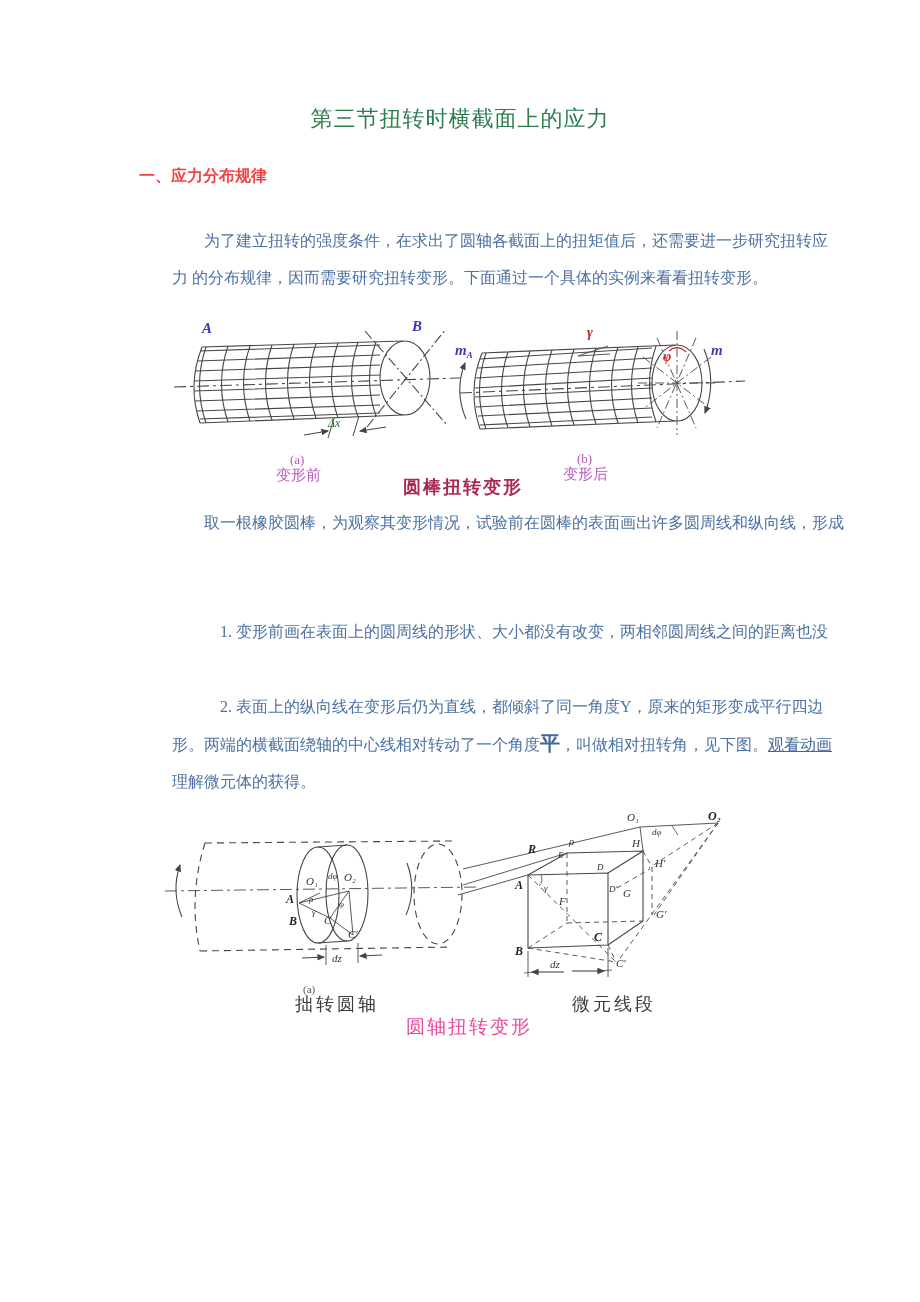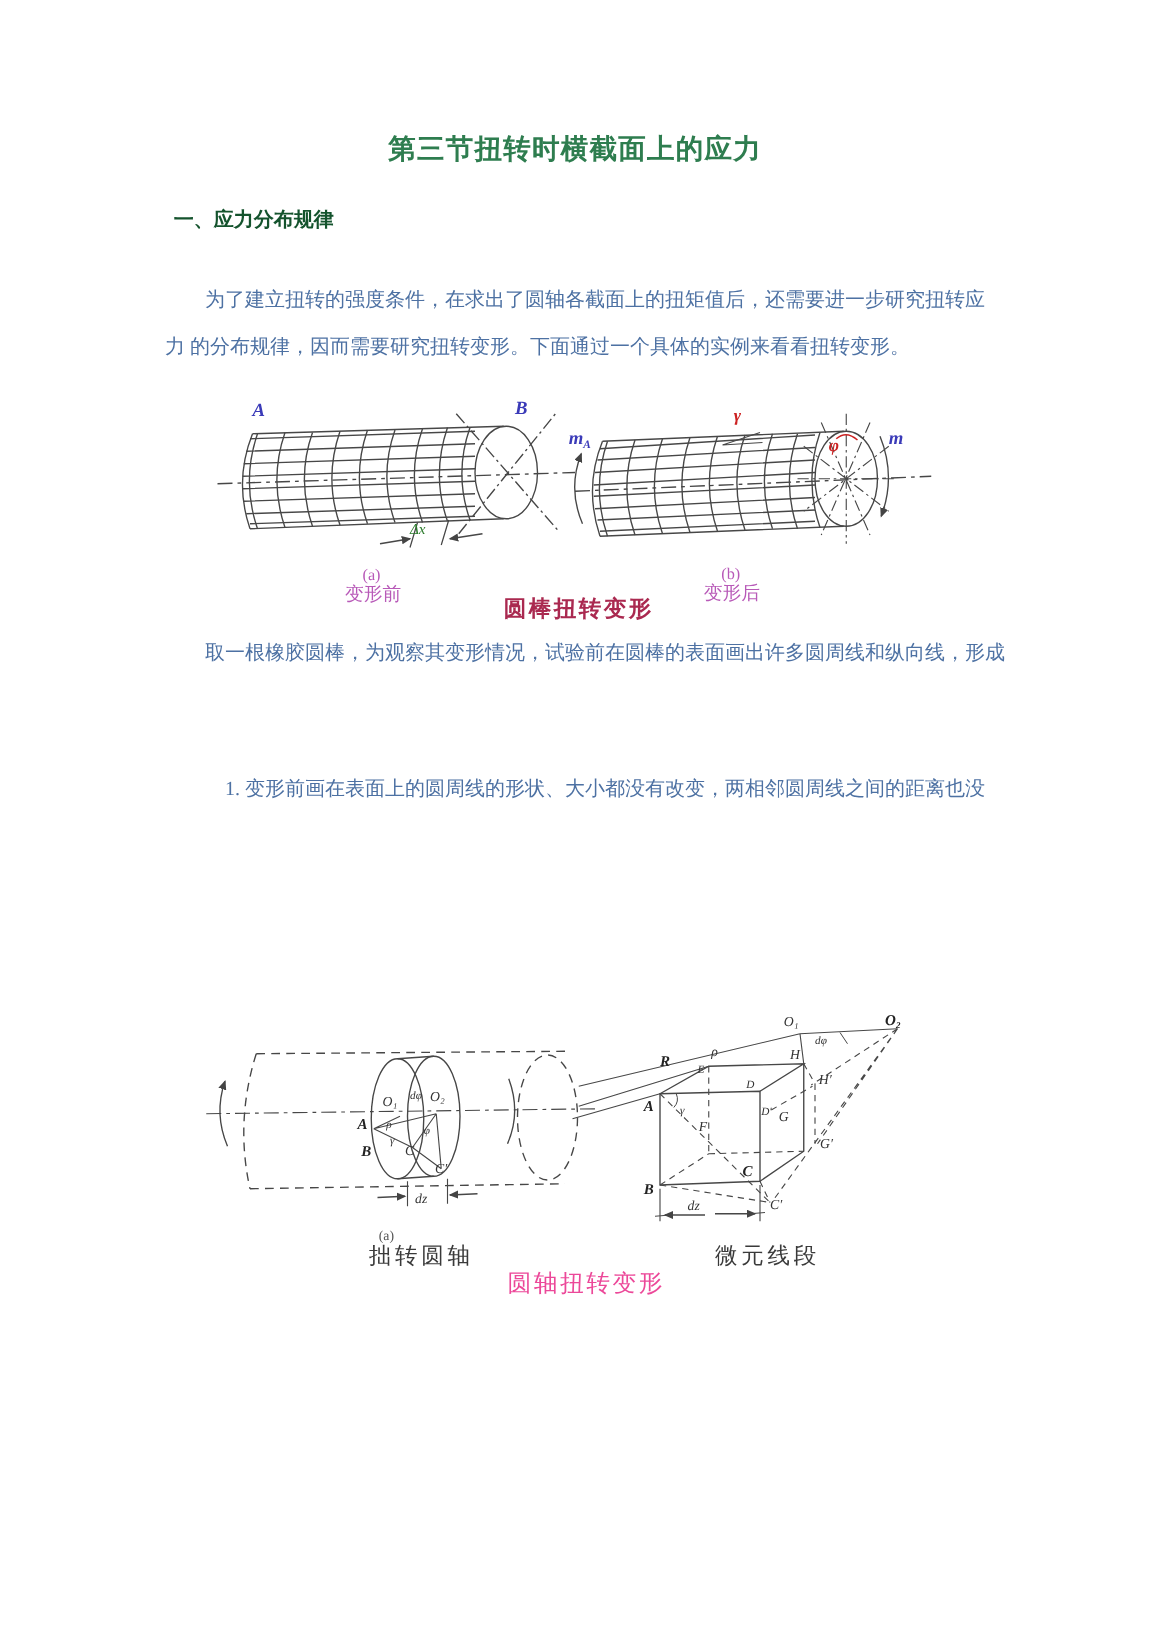--- a/index.html
+++ b/index.html
@@ -3,33 +3,33 @@
 <meta charset="utf-8">
 <style>
   * { margin:0; padding:0; box-sizing:border-box; }
   html,body { background:#ffffff; }
   .page {
     position:relative; width:920px; height:1302px; background:#ffffff;
     font-family:"Liberation Serif", serif; overflow:hidden;
   }
   .title {
     position:absolute; top:104px; left:0; width:920px; text-align:center;
-    font-size:22px; font-weight:bold; color:#2e7d4f;
+    font-size:22px; font-weight:normal; color:#2e7d4f;
     font-family:"Liberation Sans", sans-serif; letter-spacing:1px;
   }
   .heading {
     position:absolute; top:166px; left:139px;
-    font-size:16px; font-weight:bold; color:#14532d;
+    font-size:16px; font-weight:bold; color:#ef4444;
     font-family:"Liberation Sans", sans-serif;
   }
   .textblock {
     position:absolute; left:132px; width:660px;
     font-size:16px; line-height:37px; color:#4d71a3;
   }
-  .textblock .line { white-space:nowrap; }
+  .textblock .line { white-space:nowrap;margin-left:40px; }
   .ind2 { text-indent:32px; }
   .ind3 { text-indent:48px; }
   .mvar { font-style:italic; }
   .mvar sub { font-size:10px; }
   .bigphi { font-size:20px; font-weight:bold; color:#44689a; }
   .anim-link { color:#44689a; text-decoration:underline; cursor:pointer; }
   .figure { position:absolute; }
   .cap { position:absolute; white-space:nowrap; }
   .cap-tag { font-size:13px; color:#b85ab8; }
   .cap-mag { font-size:15px; color:#b85ab8;text-align:right; }
@@ -125,20 +125,25 @@
   </div>
 
   <div class="textblock" style="top:504px;">
     <div class="line ind2">取一根橡胶圆棒，为观察其变形情况，试验前在圆棒的表面画出许多圆周线和纵向线，形成</div>
   </div>
 
   <div class="textblock" style="top:613px;">
     <div class="line ind3">1. 变形前画在表面上的圆周线的形状、大小都没有改变，两相邻圆周线之间的距离也没</div>
   </div>
 
+  <div class="textblock" style="top:688px;">
+    <div class="line ind3">2. 表面上的纵向线在变形后仍为直线，都倾斜了同一角度Y，原来的矩形变成平行四边</div>
+    <div class="line"><span>形。两端的横截面绕轴的中心线相对转动了一个角度</span><span class="bigphi">平</span><span>，叫做相对扭转角，见下图。</span><span class="anim-link">观看动画</span></div>
+    <div class="line">理解微元体的获得。</div>
+  </div>
 
   <div class="figure" style="top:805px; left:160px; width:650px; height:240px;">
     <svg width="650" height="178" viewBox="0 0 650 178">
       <g stroke="#474747" stroke-width="1.1" fill="none">
 
         <g>
           <path d="M5,86 L320,82" stroke-dasharray="12 4 3 4" stroke-width="0.9"></path>
           <g stroke-dasharray="7 5">
             <path d="M45,38 L292,36 M40,146 L292,142"></path>
             <path d="M45,38 Q28,92 40,146"></path>

